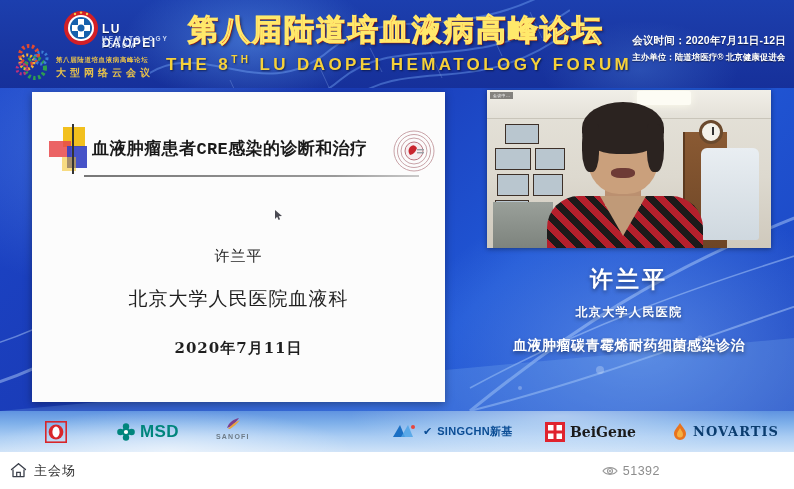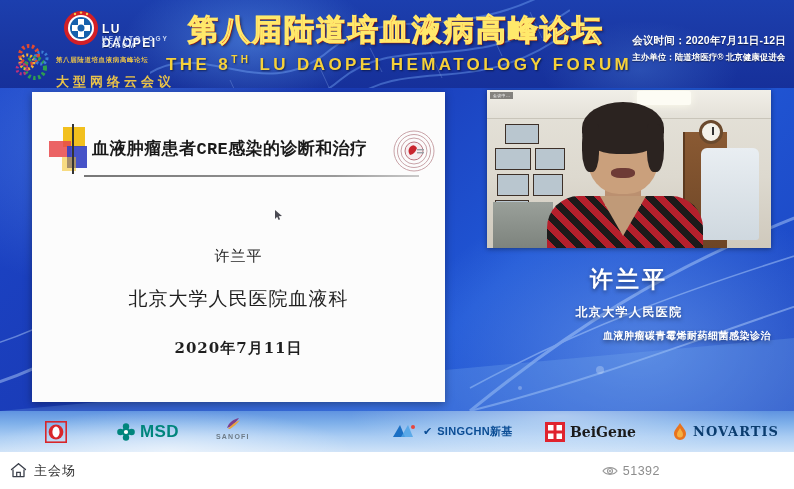--- a/index.html
+++ b/index.html
@@ -20,21 +20,21 @@
   .hdr-dna { position:absolute; left:150px; top:-40px; width:420px; height:190px; opacity:.55; }
   .hdr-logo { position:absolute; left:8px; top:6px; width:165px; height:78px; }
   .ld-badge { position:absolute; left:55px; top:4px; width:36px; height:36px; }
   .ld-name { position:absolute; left:94px; top:16px; color:#fff; font-size:12px;
     font-weight:700; letter-spacing:1.4px; text-shadow:0 1px 1px rgba(0,0,0,.5); }
   .ld-sub { position:absolute; left:94px; top:29px; color:#c7d4f0; font-size:6.5px;
     font-weight:700; letter-spacing:2.1px; }
   .ld-ring { position:absolute; left:5px; top:36px; width:46px; height:40px; }
   .ld-cn1 { position:absolute; left:48px; top:50px; color:#e8c24a; font-size:6.5px;
     letter-spacing:.6px; font-weight:700; white-space:nowrap; }
-  .ld-cn2 { position:absolute; left:48px; top:67px; color:#e8c24a; font-size:13px;
+  .ld-cn2 { position:absolute; left:48px; top:60px; color:#e8c24a; font-size:10px;
     letter-spacing:4px; font-weight:700; white-space:nowrap; }
 
   .hdr-title {
     position:absolute; left:166px; top:12px; width:460px; text-align:center;
     font-family:"DejaVu Sans",sans-serif; font-size:30px; font-weight:900;
     color:#ef1f18; letter-spacing:2px; line-height:36px; white-space:nowrap;
     -webkit-text-stroke:1px #ffe96b;
     text-shadow: 0 0 1px #ffe96b, 1px 1px 0 #a30d06, 2px 2px 3px rgba(0,0,0,.45);
   }
   .hdr-sub {
@@ -121,22 +121,22 @@
     background:#c09a78; clip-path:polygon(50% 100%,0 0,100% 0); }
   .v-label { position:absolute; left:3px; top:2px; padding:1px 3px; font-size:4px;
     color:#fff; background:rgba(0,0,0,.45); letter-spacing:.3px; }
 
   
   .spk { position:absolute; left:487px; top:176px; width:284px; text-align:center; }
   .spk-name { font-size:23px; font-weight:700; color:#ffffff; letter-spacing:3px;
     text-shadow:0 2px 4px rgba(0,0,0,.45); }
   .spk-org { font-size:12px; font-weight:700; color:#ffffff; letter-spacing:1.4px;
     margin-top:9px; text-shadow:0 2px 4px rgba(0,0,0,.45); }
-  .spk-topic { font-size:10px; font-weight:700; color:#ffffff; letter-spacing:.5px;
-    margin-top:8px; text-shadow:0 2px 4px rgba(0,0,0,.45); white-space:nowrap;text-align:right; }
+  .spk-topic { font-size:14px; font-weight:700; color:#ffffff; letter-spacing:.5px;
+    margin-top:16px; text-shadow:0 2px 4px rgba(0,0,0,.45); white-space:nowrap; }
 
   
   .sponsors { position:absolute; left:0; top:411px; width:794px; height:41px;
     overflow:hidden;
     background:
       radial-gradient(ellipse 260px 60px at 170px 40px, rgba(255,255,255,.55), rgba(255,255,255,0) 70%),
       radial-gradient(ellipse 300px 60px at 560px 5px, rgba(255,255,255,.45), rgba(255,255,255,0) 70%),
       linear-gradient(180deg,#5f93e0 0%, #7fb0ea 30%, #a9ccf3 62%, #cfe3f8 100%);
     display:flex; align-items:center; }
   .sp { position:absolute; display:flex; align-items:center; gap:5px; height:30px; }

